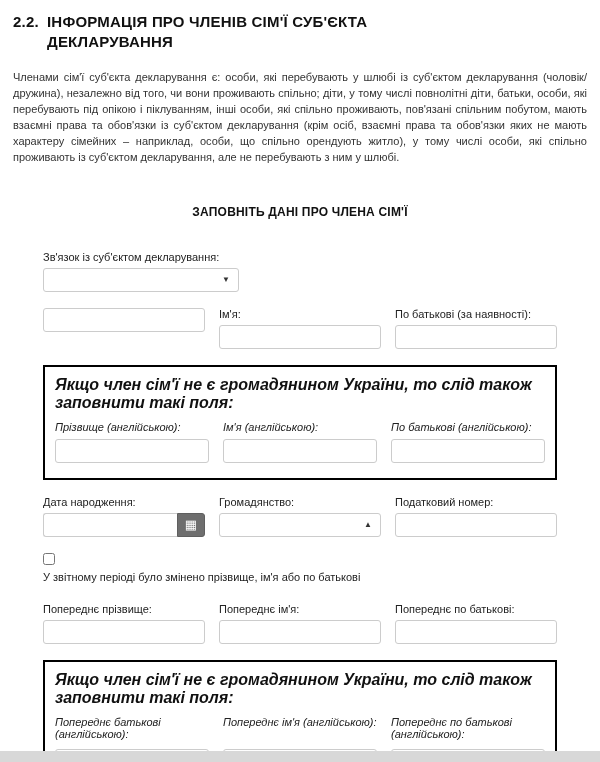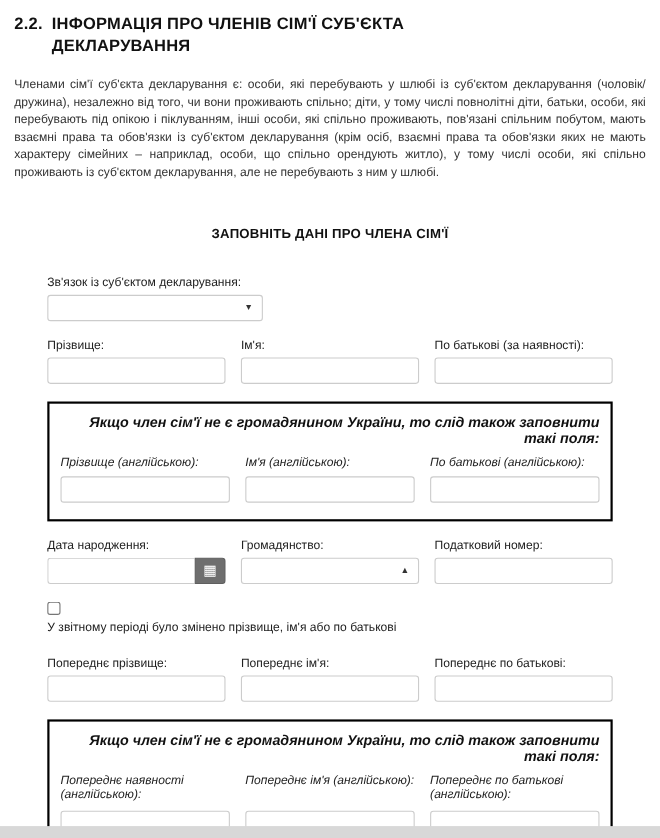--- a/index.html
+++ b/index.html
@@ -32,21 +32,21 @@
     display:flex; align-items:center; justify-content:space-between;
     padding:0 8px; font-size:11px; cursor:pointer;
   }
   .caret { font-size:8px; color:#333; line-height:1; }
 
   .relation-field { margin-bottom:16px; }
   .relation-field .select { width:196px; }
 
   .foreign-box { border:2px solid #000; padding:9px 10px 15px; margin-bottom:16px; }
   .foreign-box .row { margin-bottom:0; }
-  .box-note { font-size:13px; font-weight:bold; font-style:italic; color:#111; margin-bottom:9px;text-align:right; }
+  .box-note { font-size:16px; font-weight:bold; font-style:italic; color:#111; margin-bottom:9px; }
   .foreign-box .field label { min-height:13px;font-style:italic; }
   .tall-labels .field label { min-height:28px; }
 
   .input-group { display:flex; width:100%; }
   .input-group input.text { border-radius:3px 0 0 3px; border-right:none; flex:1; }
   .addon {
     flex:0 0 28px; height:24px; background:#6e6e6e; border:1px solid #5f5f5f;
     border-radius:0 3px 3px 0; color:#ffffff; display:flex; align-items:center;
     justify-content:center; font-size:13px; cursor:pointer;
   }
@@ -76,21 +76,20 @@
     <div class="field relation-field">
       <label>Зв'язок із суб'єктом декларування:</label>
       <div class="select">
         <span></span>
         <span class="caret">▼</span>
       </div>
     </div>
 
     <div class="row">
       <div class="col field">
-        <label>Прізвище:</label>
         <input class="text" type="text" value="" style="">
       </div>
       <div class="col field">
         <label>Ім'я:</label>
         <input class="text" type="text" value="" style="">
       </div>
       <div class="col field">
         <label>По батькові (за наявності):</label>
         <input class="text" type="text" value="" style="">
       </div>
@@ -152,21 +151,21 @@
       <div class="col field">
         <label>Попереднє по батькові:</label>
         <input class="text" type="text" value="" style="">
       </div>
     </div>
 
     <div class="foreign-box">
       <div class="box-note">Якщо член сім'ї не є громадянином України, то слід також заповнити такі поля:</div>
       <div class="row tall-labels">
         <div class="col field">
-          <label>Попереднє наявності (англійською):</label>
+          <label>Попереднє батькові (англійською):</label>
           <input class="text" type="text" value="" style="">
         </div>
         <div class="col field">
           <label>Попереднє ім'я (англійською):</label>
           <input class="text" type="text" value="" style="">
         </div>
         <div class="col field">
           <label>Попереднє по батькові (англійською):</label>
           <input class="text" type="text" value="" style="">
         </div>

